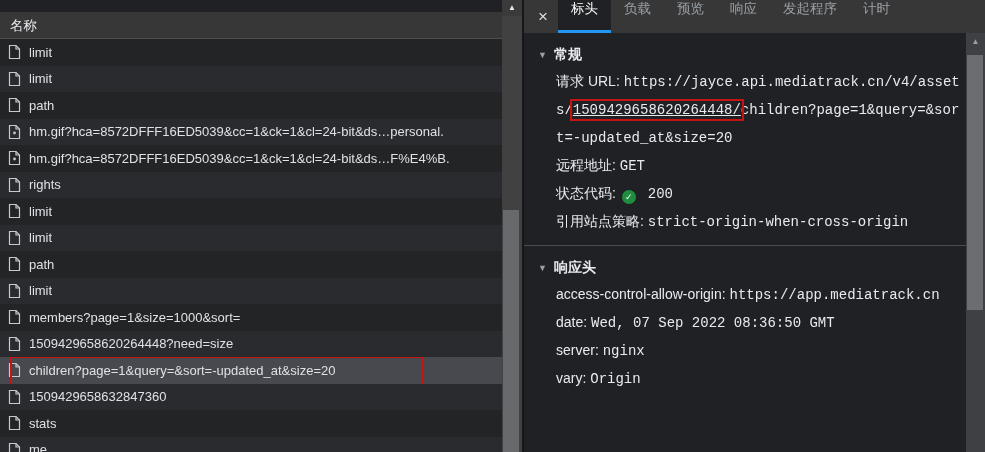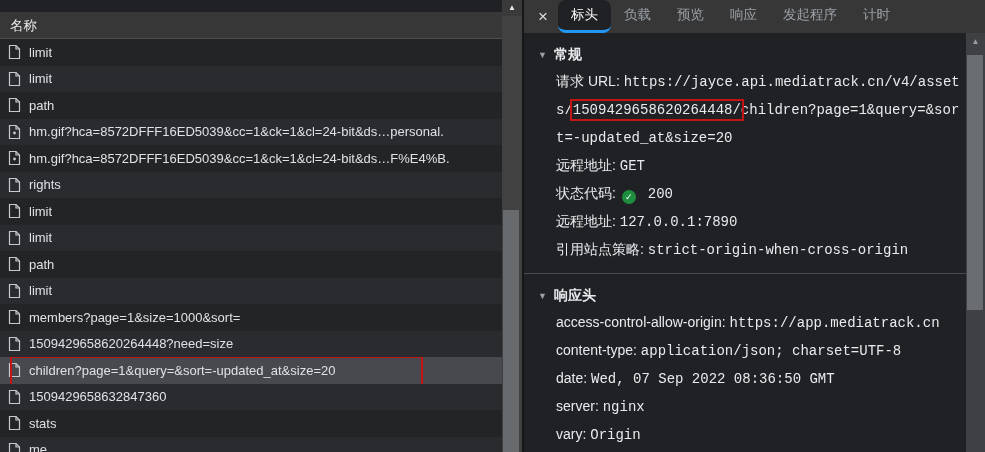--- a/index.html
+++ b/index.html
@@ -33,31 +33,31 @@
     border:2px solid var(--red,#c11);z-index:10;pointer-events:none;
   }
   
   .left-scrollbar{position:absolute;left:502px;top:0;width:20px;height:452px;background:#414141;}
   .left-scrollbar .sb-btn{height:16px;text-align:center;font-size:8px;color:#e8eaed;line-height:16px;background:#3a3a3a;}
   .left-scrollbar .sb-thumb{position:absolute;left:1px;right:3px;top:210px;bottom:0;background:#666a6d;}
   
   .right-panel{position:absolute;left:522px;top:0;right:0;height:452px;background:#202124;border-left:2px solid #151719;box-sizing:border-box;}
   .tabbar{height:33px;background:#373737;display:flex;align-items:stretch;font-size:13.5px;color:#9aa0a6;}
   .close-btn{width:30px;display:flex;align-items:center;justify-content:center;font-size:17px;color:#dadce0;cursor:pointer;margin-left:4px;}
-  .tab{display:flex;align-items:center;padding:0 13px;box-sizing:border-box;border-bottom:3px solid transparent;cursor:pointer;border-radius:8px;}
+  .tab{display:flex;padding:0 13px;box-sizing:border-box;border-bottom:3px solid transparent;cursor:pointer;}
   .tab.active{background:#202124;color:#ffffff;border-bottom-color:var(--accent,#2196f3);}
   .scrollarea{position:absolute;top:33px;left:0;right:19px;bottom:0;overflow:hidden;padding-top:8px;box-sizing:border-box;}
   .section + .section{border-top:1px solid #494c50;margin-top:9px;padding-top:8px;}
   .sec-head{display:flex;align-items:center;height:27px;padding-left:14px;color:#e8eaed;font-size:14px;font-weight:bold;cursor:pointer;}
   .sec-arrow{font-size:9px;color:#9aa0a6;margin-right:7px;font-weight:normal;}
   .sec-body{margin-left:32px;margin-right:6px;}
   .kv{line-height:27px;font-size:14px;color:#e8eaed;word-break:break-all;}
   .k{font-weight:normal;color:#e8eaed;}
   .v{font-family:"Liberation Mono","DejaVu Sans Mono",monospace;font-size:14px;color:#e8eaed;}
-  .v.hl{outline:2px solid var(--red,#c11);outline-offset:1px;}
+  .v.hl{outline:2px solid var(--red,#c11);outline-offset:1px;text-decoration:underline;}
   .badge{
     display:inline-block;width:14px;height:14px;border-radius:50%;
     background:var(--green,#1e8e3e);color:#fff;font-size:9px;line-height:14px;text-align:center;
     vertical-align:-2px;margin:0 12px 0 2px;font-weight:bold;
   }
   
   .right-scrollbar{position:absolute;right:0;top:33px;width:19px;bottom:0;background:#3e4043;}
   .right-scrollbar .sb-btn{height:16px;text-align:center;font-size:8px;color:#9aa0a6;line-height:18px;}
   .right-scrollbar .sb-thumb{position:absolute;left:1px;right:2px;top:22px;height:255px;background:#6a6d71;}
 </style>
@@ -268,32 +268,30 @@
     <div class="scrollarea" id="sections">
         <div class="section">
     <div class="sec-head">
       <span class="sec-arrow">▼</span>
       <span class="sec-title">常规</span>
     </div>
     <div class="sec-body">
             <div class="kv"><span class="k">请求 URL:</span> <span class="v">https://jayce.api.mediatrack.cn/v4/assets/</span><span class="v hl">1509429658620264448/</span><span class="v">children?page=1&amp;query=&amp;sort=-updated_at&amp;size=20</span></div>
             <div class="kv"><span class="k">远程地址:</span> <span class="v">GET</span></div>
             <div class="kv"><span class="k">状态代码:</span> <span class="badge">✓</span><span class="v">200</span></div>
-            <div class="kv"><span class="k">远程地址:</span> <span class="v">127.0.0.1:7890</span></div>
             <div class="kv"><span class="k">引用站点策略:</span> <span class="v">strict-origin-when-cross-origin</span></div>
           </div>
   </div>
         <div class="section">
     <div class="sec-head">
       <span class="sec-arrow">▼</span>
       <span class="sec-title">响应头</span>
     </div>
     <div class="sec-body">
             <div class="kv"><span class="k">access-control-allow-origin:</span> <span class="v">https://app.mediatrack.cn</span></div>
-            <div class="kv"><span class="k">content-type:</span> <span class="v">application/json; charset=UTF-8</span></div>
             <div class="kv"><span class="k">date:</span> <span class="v">Wed, 07 Sep 2022 08:36:50 GMT</span></div>
             <div class="kv"><span class="k">server:</span> <span class="v">nginx</span></div>
             <div class="kv"><span class="k">vary:</span> <span class="v">Origin</span></div>
           </div>
   </div>
       </div>
 
     <div class="right-scrollbar">
       <div class="sb-btn">▲</div>
       <div class="sb-thumb"></div>

